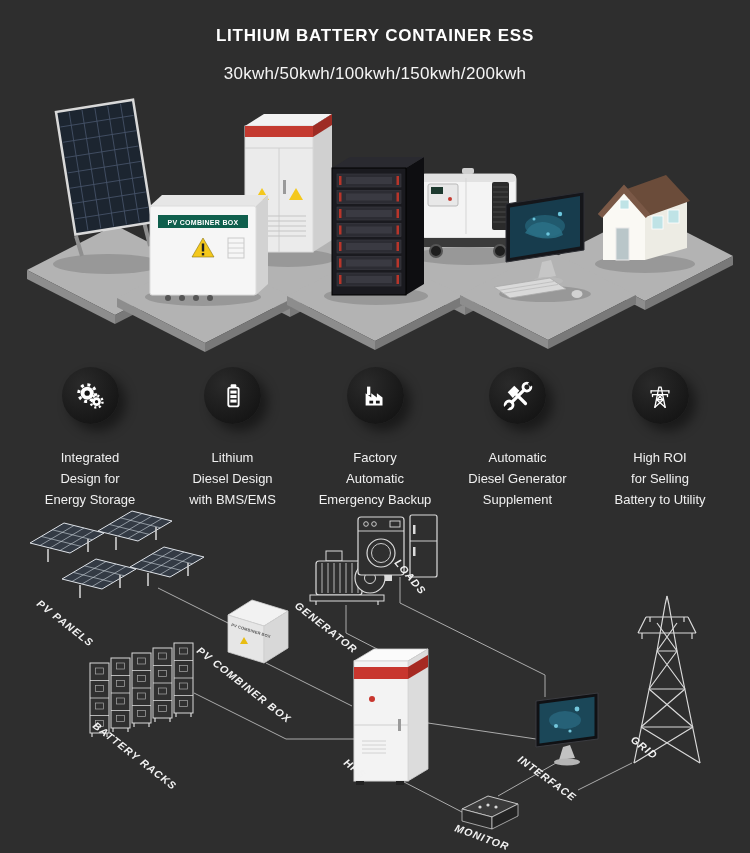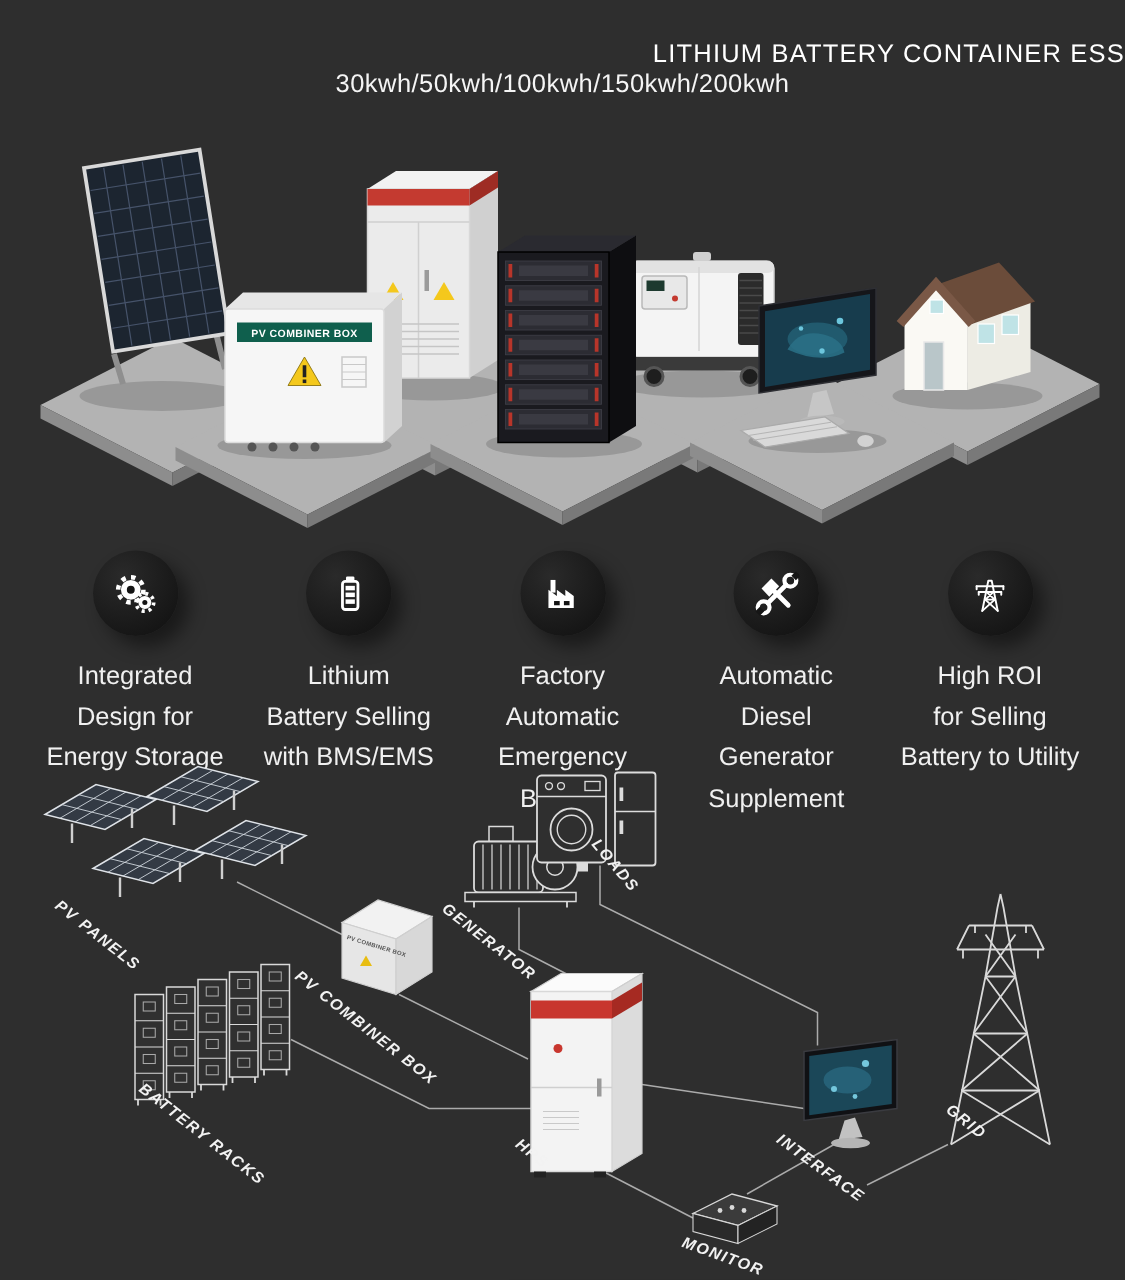--- a/index.html
+++ b/index.html
@@ -3,35 +3,35 @@
 <meta charset="utf-8">
 <style>
   * { margin:0; padding:0; box-sizing:border-box; }
   html,body { background:#2e2e2e; }
   .page {
     position:relative; width:750px; height:853px; overflow:hidden;
     background:#2e2e2e; color:#fff;
     font-family:"Liberation Sans", sans-serif;
   }
   .header { position:absolute; top:0; left:0; width:100%; text-align:center; padding-top:26px; }
-  .title { font-size:17px; font-weight:400; letter-spacing:.8px; color:#ffffff;text-align:right; }
-  .subtitle { font-size:17px; font-weight:400; letter-spacing:.3px; color:#f5f5f5;text-align:center; }
+  .title { font-size:17px; font-weight:700; letter-spacing:.8px; color:#ffffff; }
+  .subtitle { margin-top:18px; font-size:17px; font-weight:400; letter-spacing:.3px; color:#f5f5f5;text-align:center; }
 
   .showcase { position:absolute; top:88px; left:0; }
   .showcase svg { display:block; }
 
   .features { position:absolute; top:367px; left:0; width:100%; display:flex; justify-content:space-between; padding:0 26px; }
   .feature { width:128px; text-align:center; }
   .circle {
     width:57px; height:57px; border-radius:50%; margin:0 auto;
     background:radial-gradient(circle at 35% 30%, #2a2a2a, #0f0f0f);
     box-shadow:7px 7px 12px rgba(0,0,0,.45);
     display:flex; align-items:center; justify-content:center;
   }
-  .caption { margin-top:13px; font-size:17px; line-height:1.6; color:#f0f0f0; white-space:pre-line; }
+  .caption { margin-top:24px; font-size:13px; line-height:1.6; color:#f0f0f0; white-space:pre-line; }
 
   .diagram { position:absolute; top:493px; left:0; }
   .diagram svg { display:block; }
 
   svg text { font-family:"Liberation Sans", sans-serif; }
   .band-text { font-size:7px; font-weight:700; fill:#ffffff; letter-spacing:.3px; }
   .dlabel { font-size:10.5px; font-weight:700; font-style:italic; letter-spacing:1.1px; fill:#f2f2f2; }
   .tiny-face { font-size:4px; font-weight:700; fill:#555; letter-spacing:.2px; }
 </style>
 </head>
@@ -224,21 +224,21 @@
       <div class="circle">
         <svg width="30" height="30" viewBox="0 0 32 32">
           <rect x="13.5" y="3.5" width="6" height="3" rx="1" fill="#fff"></rect>
           <rect x="11" y="7" width="11" height="20" rx="2" fill="none" stroke="#fff" stroke-width="2"></rect>
           <rect x="13.2" y="10.2" width="6.6" height="3.2" fill="#fff"></rect>
           <rect x="13.2" y="15" width="6.6" height="3.2" fill="#fff"></rect>
           <rect x="13.2" y="19.8" width="6.6" height="3.2" fill="#fff"></rect>
         </svg>
       </div>
       <div class="caption">Lithium
-Battery Selling
+Diesel Design
 with BMS/EMS</div>
     </div>
 
     <div class="feature">
       <div class="circle">
         <svg width="30" height="30" viewBox="0 0 32 32">
           <rect x="7.5" y="6" width="3.5" height="9" fill="#fff"></rect>
           <path d="M6,26 L6,13 L12,17.5 L12,13 L18,17.5 L18,13 L24,17.5 L24,26 Z" fill="#fff"></path>
           <rect x="10" y="21" width="4" height="3" fill="#141414"></rect>
           <rect x="17" y="21" width="4" height="3" fill="#141414"></rect>

